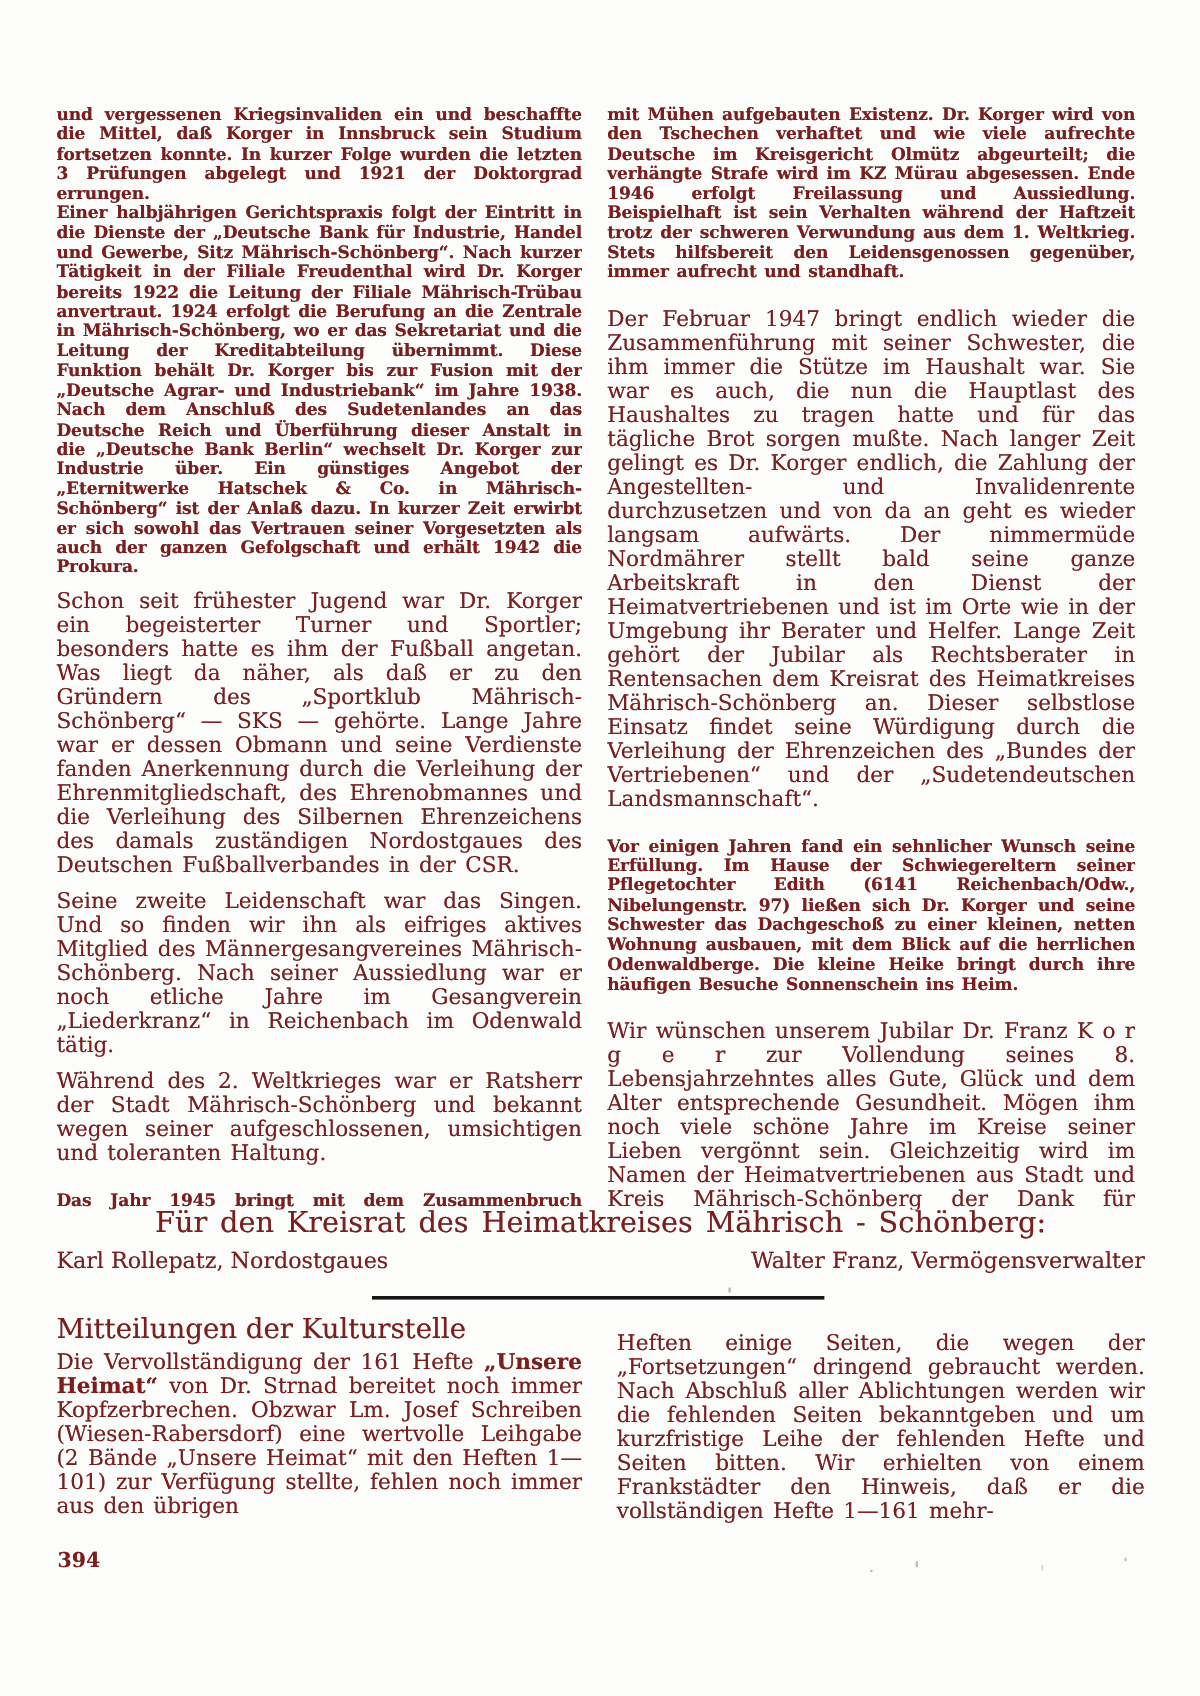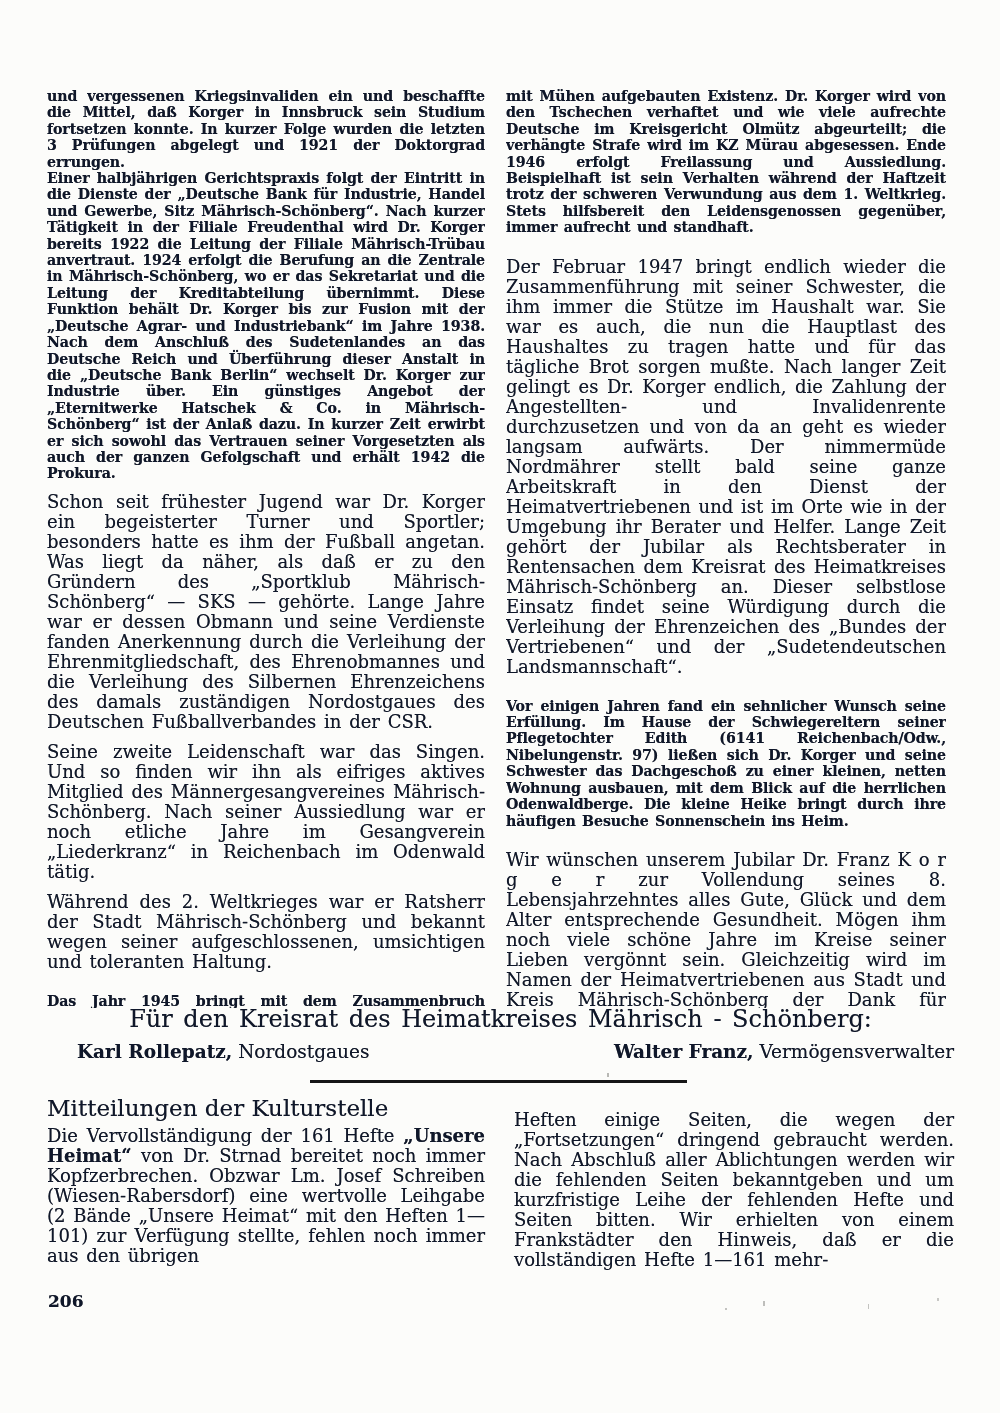--- a/index.html
+++ b/index.html
@@ -1,21 +1,21 @@
 <!DOCTYPE html>
 <html lang="de"><head>
 <meta charset="utf-8">
 <style>
   html, body { margin: 0; padding: 0; background: #fcfcfa; }
   .page {
     position: relative;
     width: 1000px;
     height: 1413px;
     background: #fcfcfa;
-    color: #0f172a;
+    color: #7f1d1d;
     font-family: "DejaVu Serif", serif;
     overflow: hidden;
   }
   
   .col {
     position: absolute;
     top: 88px;
     width: 438px;
     max-height: 920px;
     overflow: hidden;
@@ -57,21 +57,21 @@
     text-shadow: 0 0 0.4px rgba(10,10,10,0.55);
   }
   .signatures {
     margin-top: 11px;
     display: flex;
     justify-content: space-between;
     font-size: 18.5px;
     line-height: 22px;
     text-shadow: 0 0 0.4px rgba(10,10,10,0.55);
   }
-  .sig-name { font-weight: bold; margin-left: 30px; }
+  .sig-name { font-weight: normal; }
 
   .rule {
     position: absolute;
     left: 310px;
     top: 1080px;
     width: 377px;
     height: 2.5px;
     background: #161616;
   }
 
@@ -146,21 +146,21 @@
   <div class="culture">
     <div class="bcol">
       <h3 class="culture-heading">Mitteilungen der Kulturstelle</h3>
       <p class="p-lg"><span>Die Vervollständigung der 161 Hefte </span><span class="b-inline">„Unsere Heimat“</span><span> von Dr. Strnad bereitet noch immer Kopfzerbrechen. Obzwar Lm. Josef Schreiben (Wiesen-Rabersdorf) eine wertvolle Leihgabe (2 Bände „Unsere Heimat“ mit den Heften 1—101) zur Verfügung stellte, fehlen noch immer aus den übrigen</span></p>
     </div>
     <div class="bcol bcol-right">
       <p class="p-lg">Heften einige Seiten, die wegen der „Fortsetzungen“ dringend gebraucht werden. Nach Abschluß aller Ablichtungen werden wir die fehlenden Seiten bekanntgeben und um kurzfristige Leihe der fehlenden Hefte und Seiten bitten. Wir erhielten von einem Frankstädter den Hinweis, daß er die vollständigen Hefte 1—161 mehr-</p>
     </div>
   </div>
 
-  <div class="page-number">206</div>
+  <div class="page-number">394</div>
 
   <div class="speck sp1"></div>
   <div class="speck sp2"></div>
   <div class="speck sp3"></div>
   <div class="speck sp4"></div>
   <div class="speck sp5"></div>
 
 </div>
 
 </body></html>

